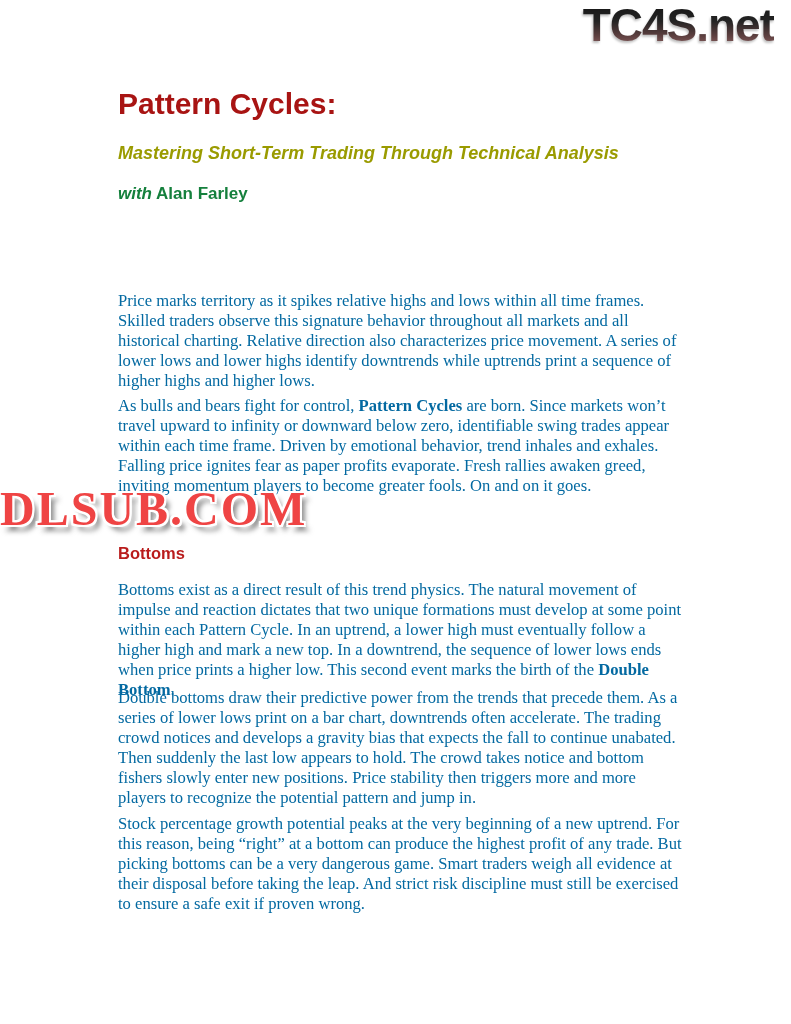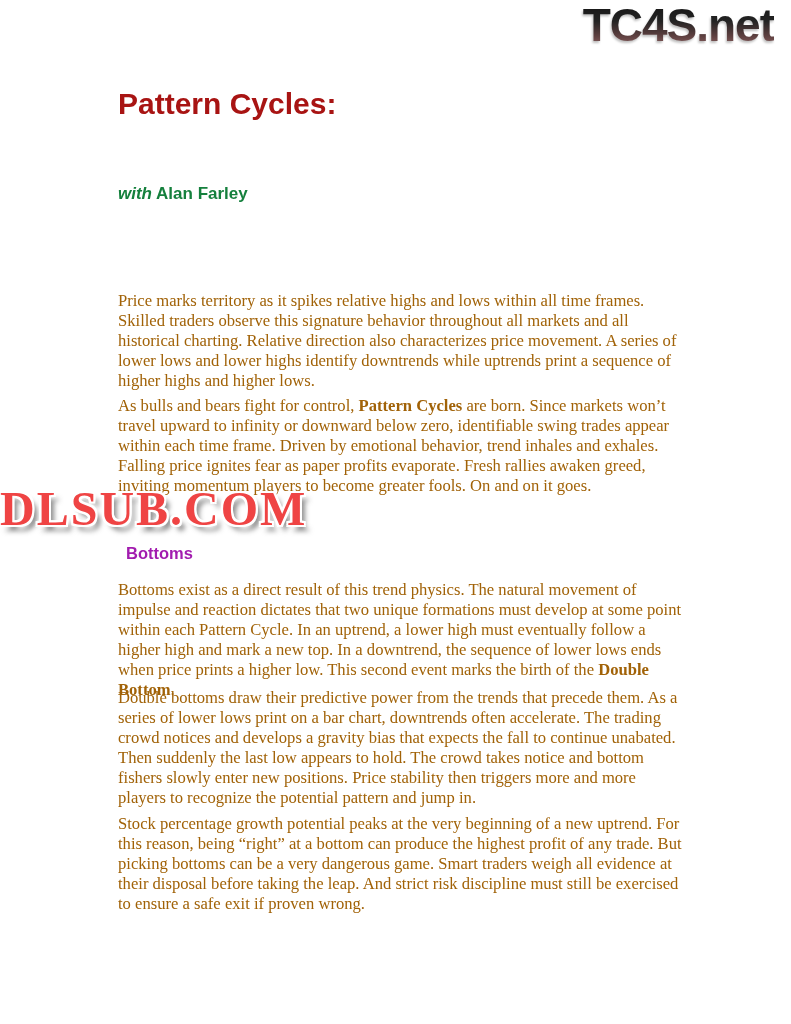--- a/index.html
+++ b/index.html
@@ -51,29 +51,29 @@
     position:absolute;top:221px;left:118px;
     font-family:"Liberation Sans",sans-serif;
     font-weight:bold;font-size:16px;line-height:1.1;
     color:#151515;
   }
   
   .body{
     position:absolute;left:118px;width:568px;margin:0;
     font-family:"Liberation Serif",serif;
     font-size:16.6px;line-height:20px;
-    color:#a16207;
+    color:#0369a1;
     text-align:left;
   }
   .bi{font-weight:bold;}
   .heading{
-    position:absolute;top:544px;left:126px;margin:0;
+    position:absolute;top:544px;left:118px;margin:0;
     font-family:"Liberation Sans",sans-serif;
     font-weight:bold;font-size:16.5px;line-height:1.1;
-    color:#a21caf;
+    color:#b91c1c;
   }
   
   .dlsub{
     position:absolute;top:485px;left:0;width:100%;
     text-align:left;
     font-family:"Liberation Serif",serif;
     font-weight:bold;font-size:48px;line-height:1;
     letter-spacing:2px;
     color:#ef4444;
     text-shadow:
@@ -98,20 +98,21 @@
 </style>
 </head>
 <body>
 
 <div class="page">
 
   <div class="tc4s">TC4S.net</div>
 
   <h1 class="title">Pattern Cycles:</h1>
 
+  <h2 class="subtitle">Mastering Short-Term Trading Through Technical Analysis</h2>
 
   <div class="byline"><span class="with">with</span> <span>Alan Farley</span></div>
 
 
   <p class="body" style="top:291px">Price marks territory as it spikes relative highs and lows within all time frames. Skilled traders observe this signature behavior throughout all markets and all historical charting. Relative direction also characterizes price movement. A series of lower lows and lower highs identify downtrends while uptrends print a sequence of higher highs and higher lows.</p>
 
   <p class="body" style="top:396px"><span>As bulls and bears fight for control, </span><span class="bi">Pattern Cycles</span><span> are born. Since markets won’t travel upward to infinity or downward below zero, identifiable swing trades appear within each time frame. Driven by emotional behavior, trend inhales and exhales. Falling price ignites fear as paper profits evaporate. Fresh rallies awaken greed, inviting momentum players to become greater fools. On and on it goes.</span></p>
 
   <div class="dlsub">DLSUB.COM</div>
 

